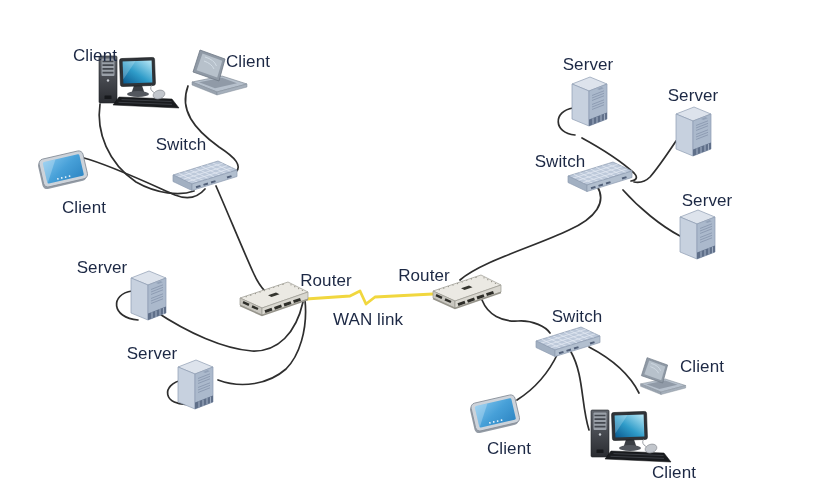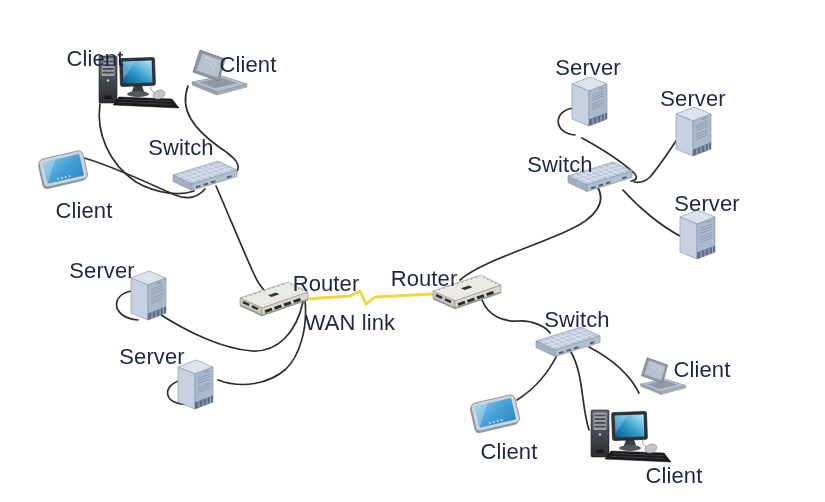--- a/index.html
+++ b/index.html
@@ -1,20 +1,20 @@
 <!DOCTYPE html>
 <html style="--label-color: #1c2844; --cable-color: #2e2e2e; --wan-color: #f1d73e;"><head>
 <meta charset="utf-8">
 <style>
   html,body{margin:0;padding:0;background:#ffffff;}
   .stage{position:relative;width:825px;height:502px;background:#ffffff;overflow:hidden;}
   .stage svg{position:absolute;left:0;top:0;}
   .lbl{
     position:absolute;transform:translateX(-50%);white-space:nowrap;
-    font-family:"Liberation Sans",sans-serif;font-size:22px;
+    font-family:"Liberation Sans",sans-serif;font-size:17px;
     color:var(--label-color,#1c2844);letter-spacing:.1px;
   }
   .cable{fill:none;stroke:var(--cable-color,#2e2e2e);stroke-width:1.7;stroke-linecap:round;}
   .wan{fill:none;stroke:var(--wan-color,#f1d73e);stroke-width:2.8;stroke-linejoin:round;stroke-linecap:round;}
 </style>
 </head>
 <body>
 
 <div class="stage">
   <svg width="825" height="502" viewBox="0 0 825 502">
@@ -199,21 +199,21 @@
     </g>
   </svg>
 
   <div class="lbl" style="left:95px;top:46px">Client</div>
   <div class="lbl" style="left:248px;top:52px">Client</div>
   <div class="lbl" style="left:181px;top:135px">Switch</div>
   <div class="lbl" style="left:84px;top:198px">Client</div>
   <div class="lbl" style="left:102px;top:258px">Server</div>
   <div class="lbl" style="left:152px;top:344px">Server</div>
   <div class="lbl" style="left:326px;top:271px">Router</div>
-  <div class="lbl" style="left:350px;top:310px">WAN link</div>
+  <div class="lbl" style="left:368px;top:310px">WAN link</div>
   <div class="lbl" style="left:424px;top:266px">Router</div>
   <div class="lbl" style="left:588px;top:55px">Server</div>
   <div class="lbl" style="left:693px;top:86px">Server</div>
   <div class="lbl" style="left:560px;top:152px">Switch</div>
   <div class="lbl" style="left:707px;top:191px">Server</div>
   <div class="lbl" style="left:577px;top:307px">Switch</div>
   <div class="lbl" style="left:702px;top:357px">Client</div>
   <div class="lbl" style="left:509px;top:439px">Client</div>
   <div class="lbl" style="left:674px;top:463px">Client</div>
 </div>

